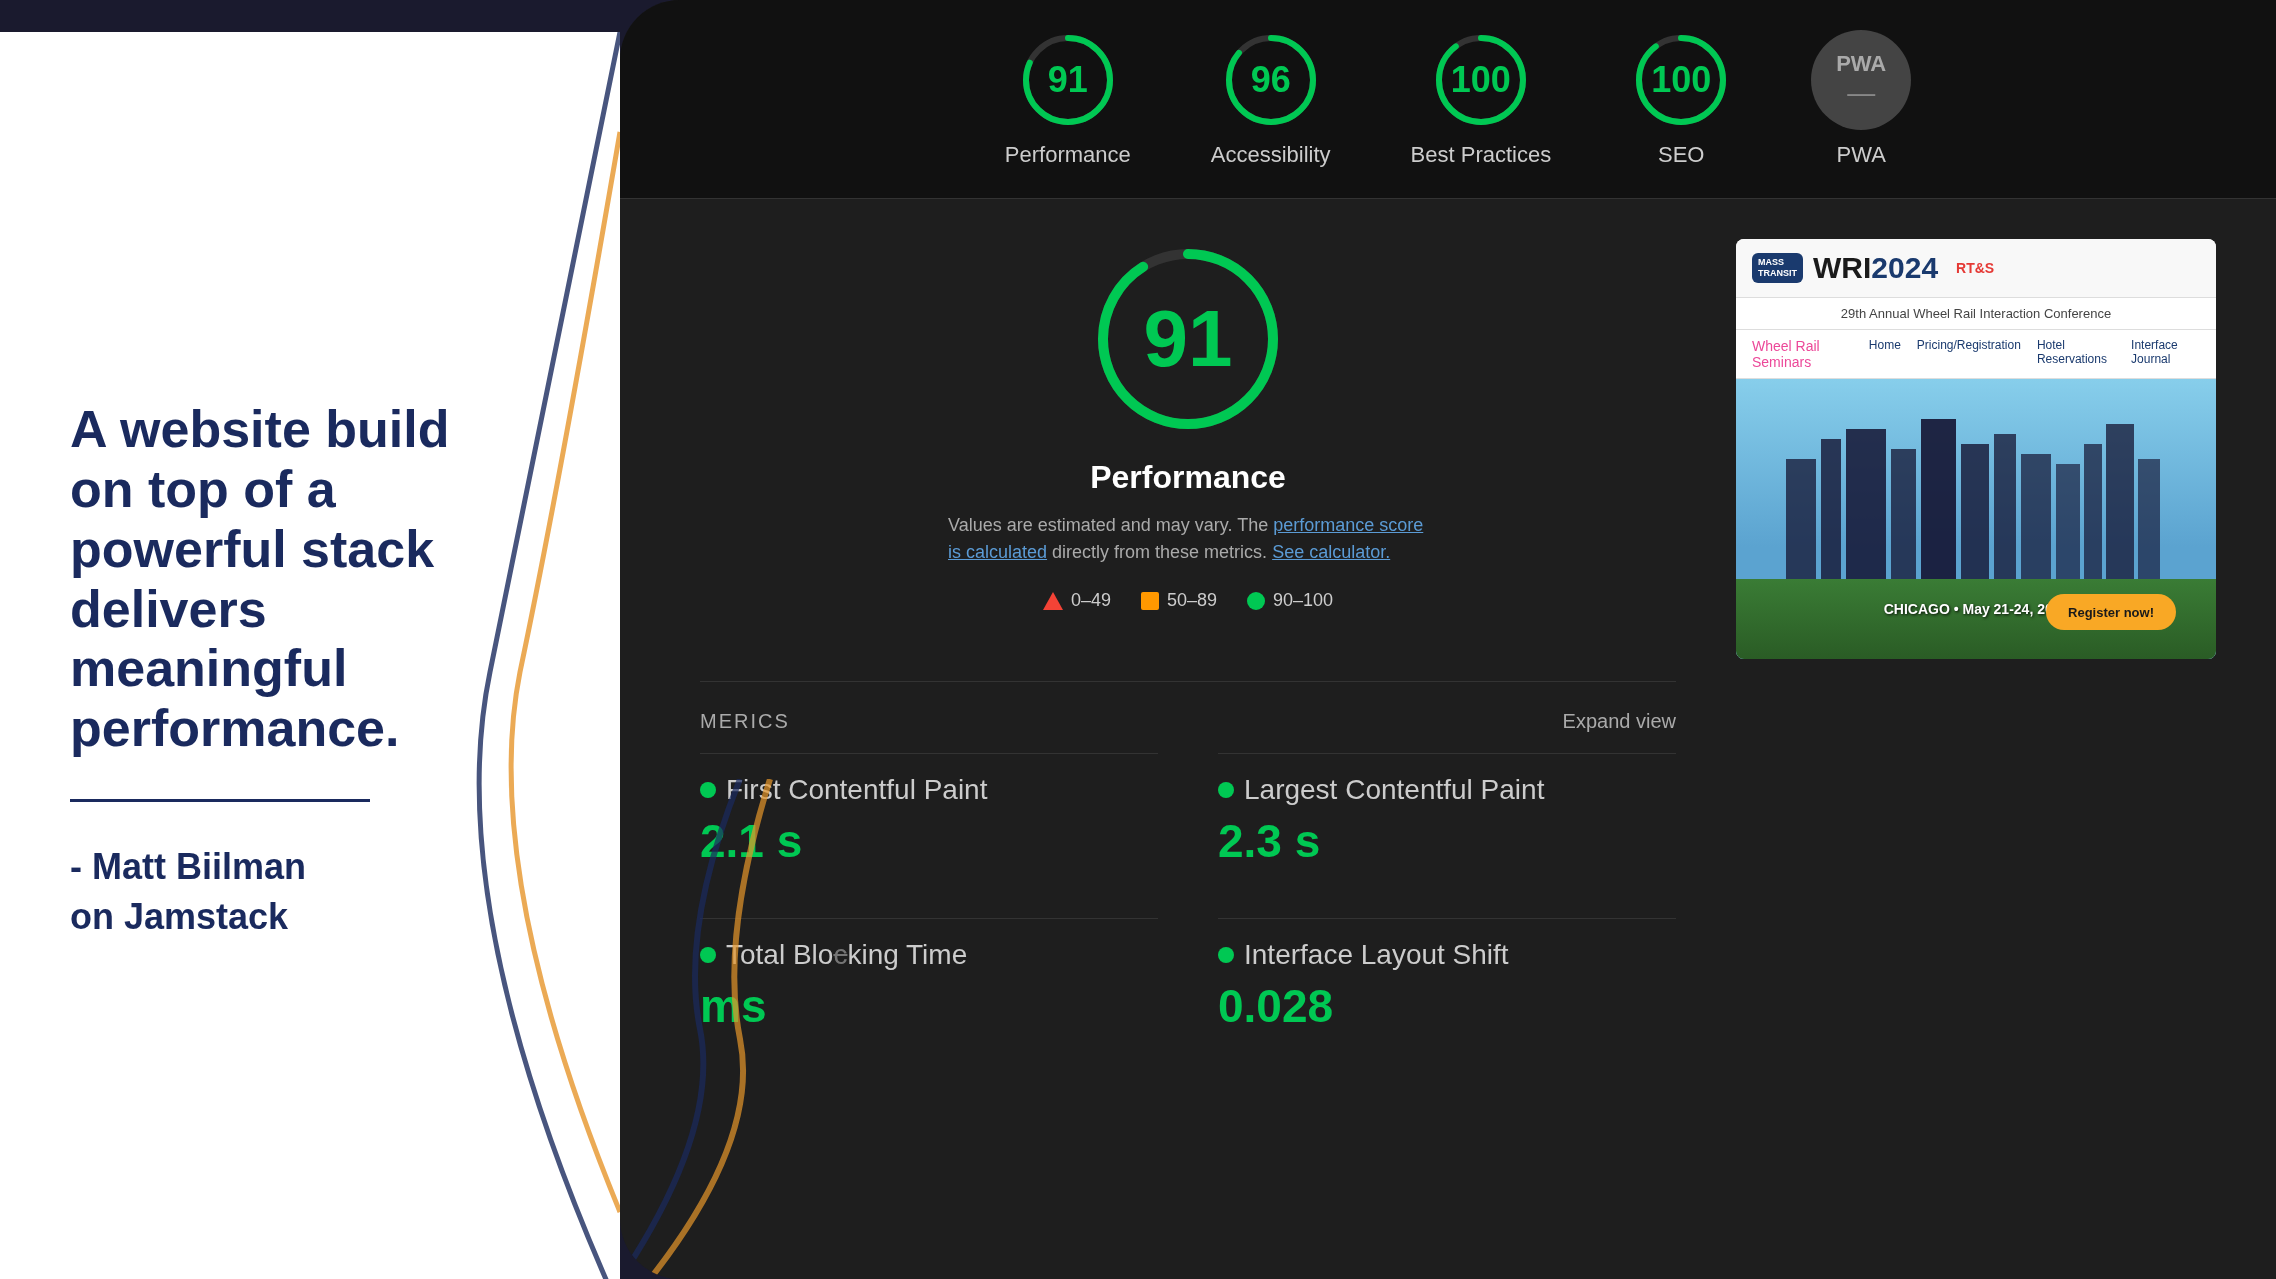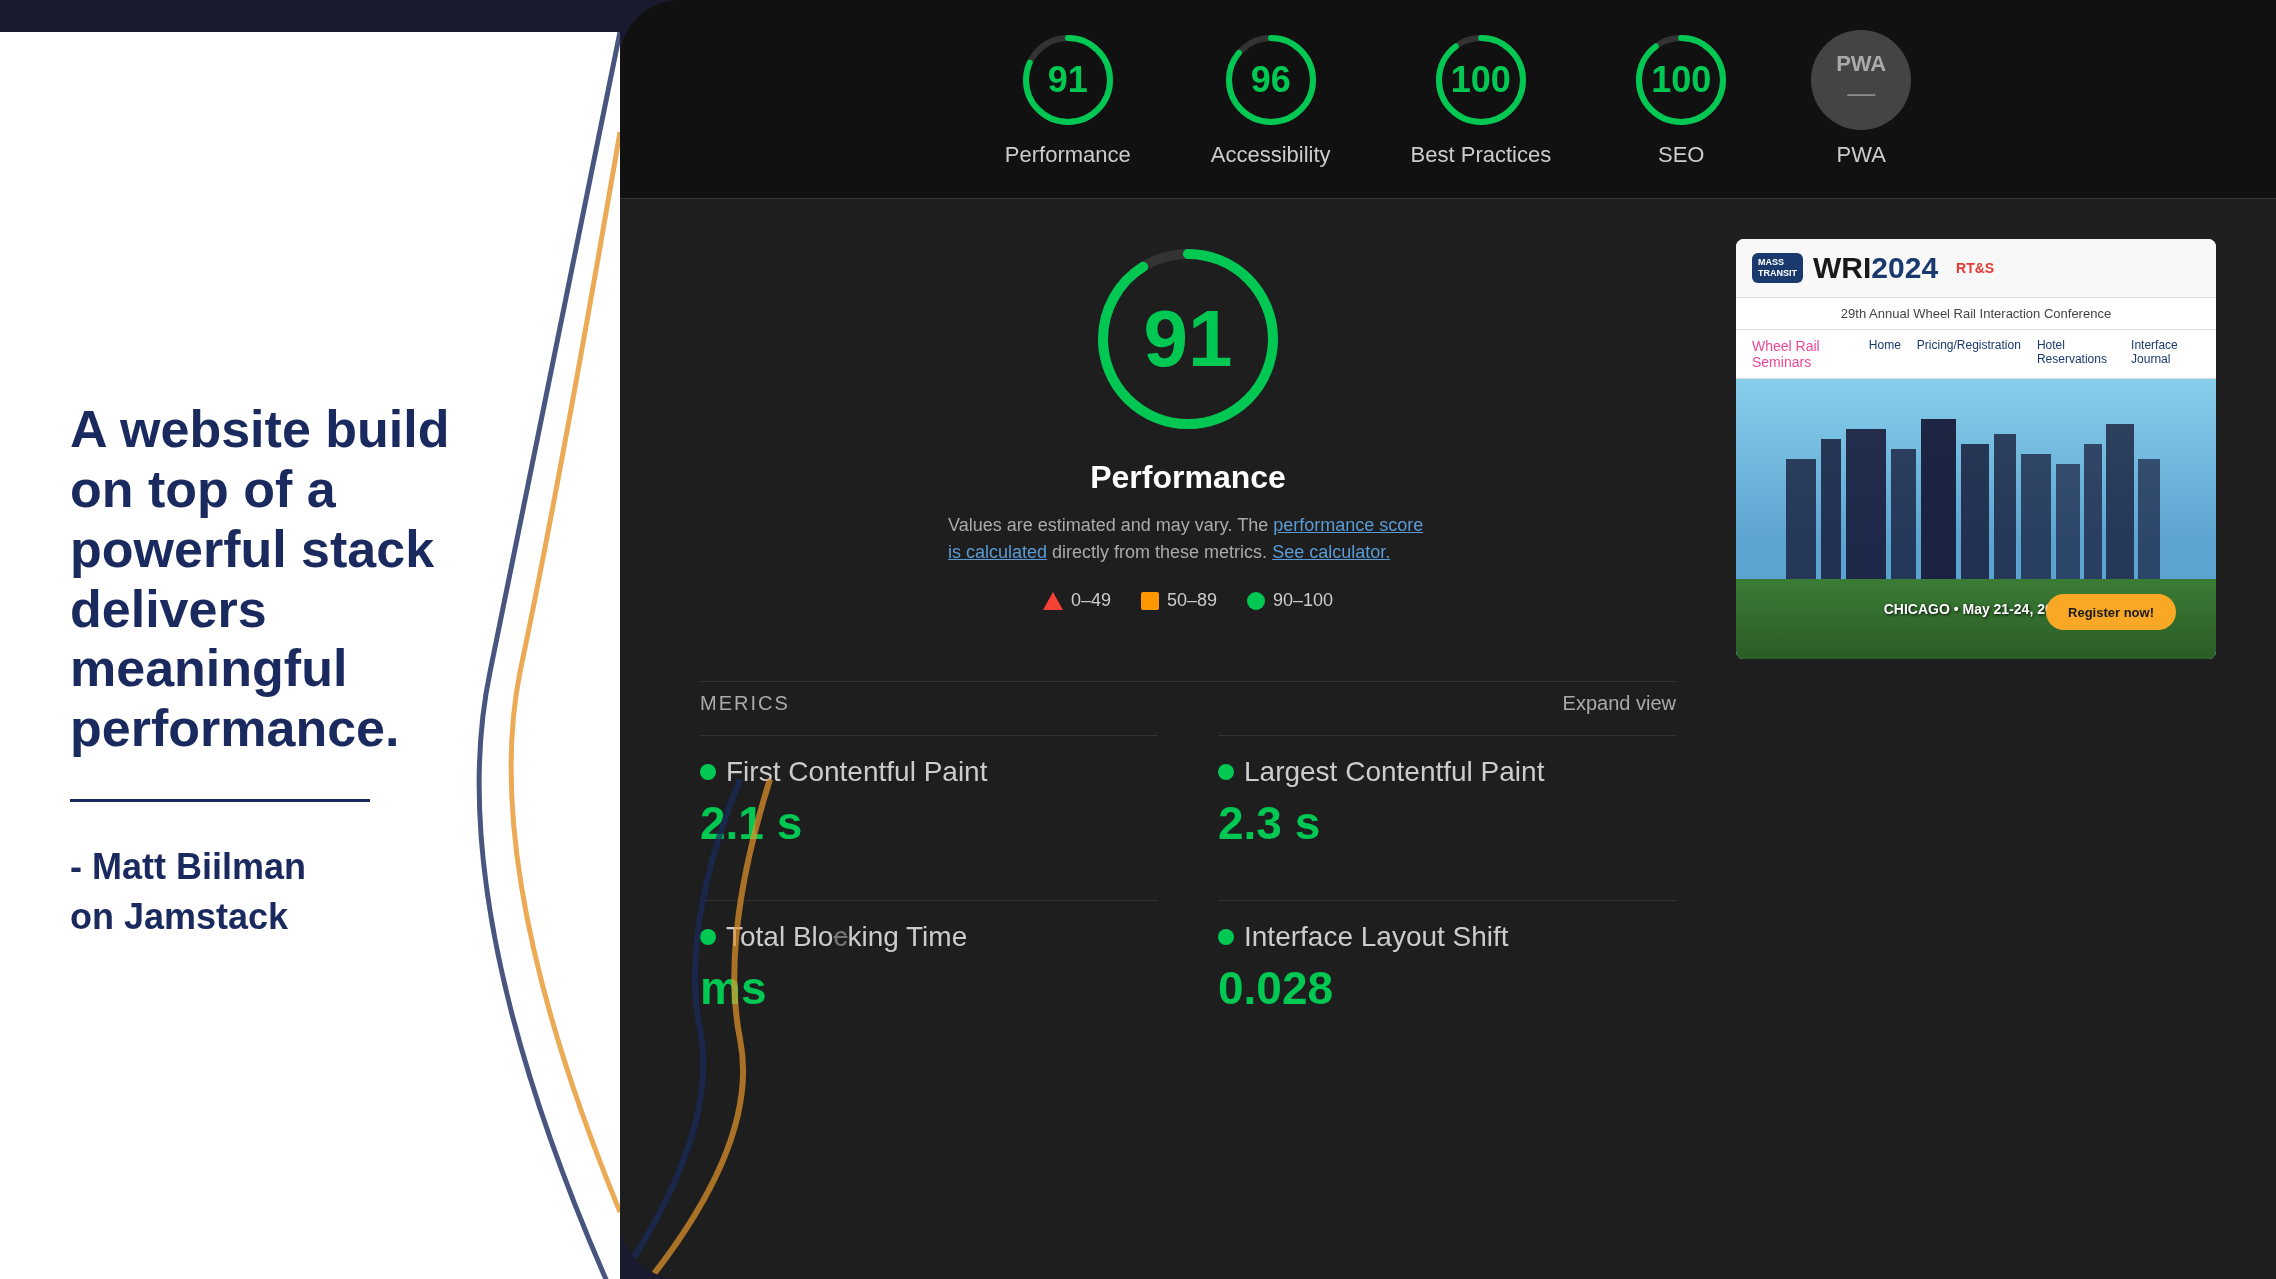--- a/index.html
+++ b/index.html
@@ -256,21 +256,21 @@
     .metrics-section {
       margin-top: 0;
     }
 
     .metrics-header {
       display: flex;
       justify-content: space-between;
       align-items: center;
       margin-bottom: 20px;
       border-top: 1px solid #333;
-      padding-top: 10px;
+      padding-top: 28px;
     }
 
     .metrics-title {
       font-size: 20px;
       color: #aaaaaa;
       letter-spacing: 2px;
       text-transform: uppercase;
     }
 
     .expand-btn {

